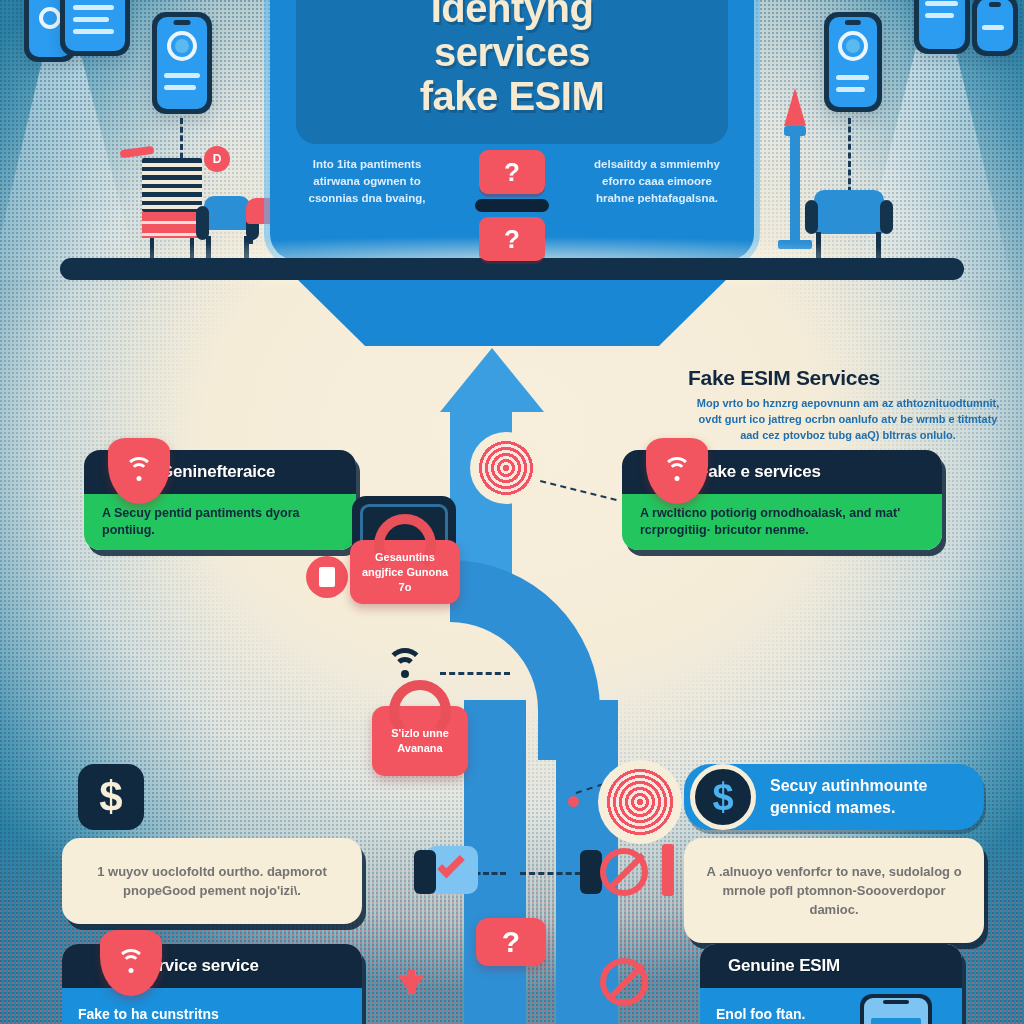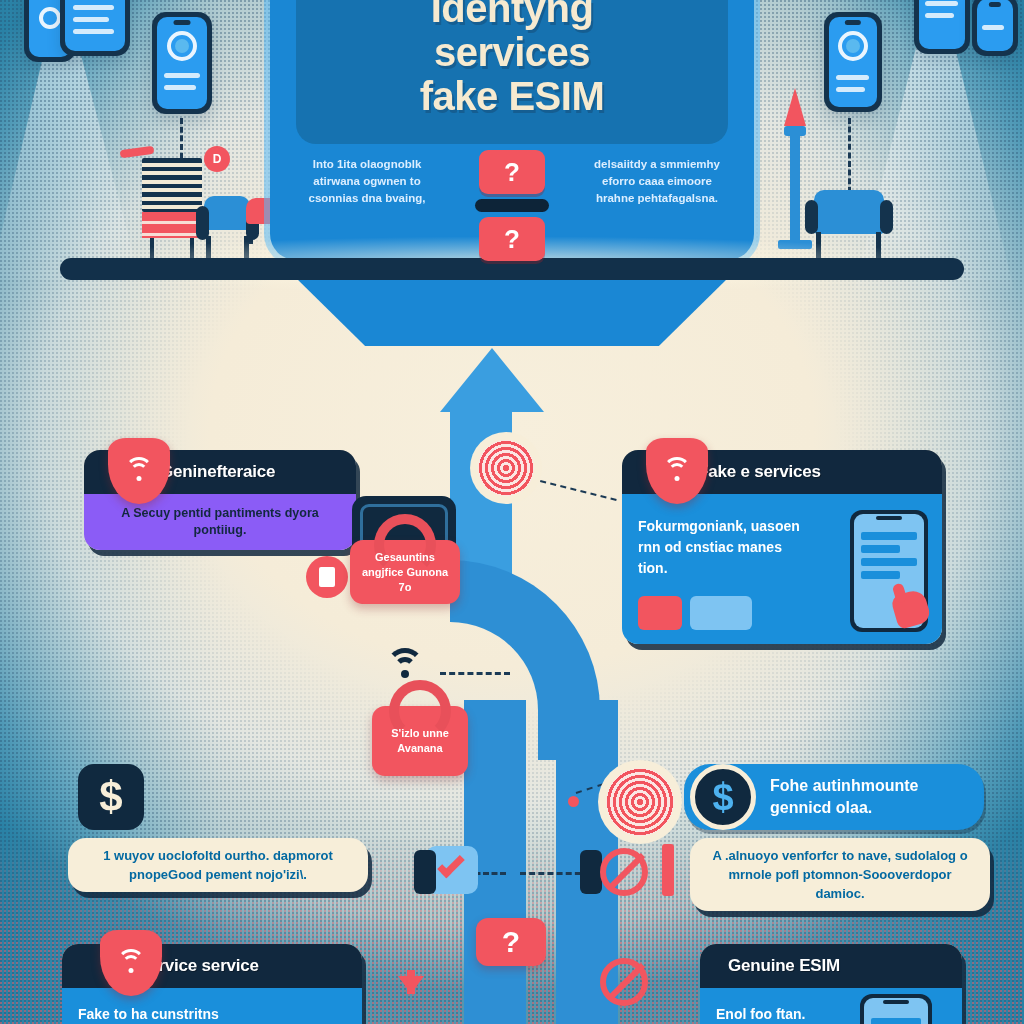--- a/index.html
+++ b/index.html
@@ -294,31 +294,30 @@
   }
   .card-body .body-text {
     color: #ffffff;
     font-size: 14px;
     font-weight: 800;
     line-height: 21px;
     width: 58%;
     filter: blur(0.3px);
   }
   .card-foot {
-    background: #8b5cf6;
+    background: #22c55e;
     min-height: 56px;
     display: flex;
     align-items: center;
     justify-content: center;
     padding: 8px 18px;
     color: #12283f;
     font-size: 12.5px;
     font-weight: 800;
     line-height: 17px;
-    text-align: center;
     filter: blur(0.25px);
   }
 
   .shield-wifi {
     position: absolute;
     width: 62px; height: 66px;
     z-index: 12;
     background: #f2555f;
     border-radius: 18px 18px 50% 50% / 14px 14px 60% 60%;
     box-shadow: 0 4px 8px rgba(150,40,50,0.35);
@@ -411,28 +410,27 @@
     font-size: 38px; font-weight: 800;
     display: flex; align-items: center; justify-content: center;
     z-index: 12;
   }
   .note {
     position: absolute;
     z-index: 8;
     background: #f7eed9;
     border-radius: 18px;
     box-shadow: 4px 6px 0 rgba(16,40,62,0.85);
-    padding: 8px 22px;
-    color: #0369a1;
+    padding: 24px 22px;
+    color: #737373;
     font-size: 13px;
     font-weight: 800;
     line-height: 19px;
     text-align: center;
     filter: blur(0.25px);
-    margin-left: 6px;
   }
 
   
   .flow-arrow-up {
     position: absolute;
     left: 440px; top: 348px;
     z-index: 3;
     width: 0; height: 0;
     border-left: 52px solid transparent;
     border-right: 52px solid transparent;
@@ -604,21 +602,21 @@
 
   <div class="header-band"></div>
   <div class="title-plate"></div>
   <div class="poster-title">
     <div>Identyng</div>
     <div>services</div>
     <div>fake ESIM</div>
   </div>
 
   <div class="subtitle-row">
-    <div class="subtitle-col">Into 1ita olaognoblk atirwana ogwnen to csonnias dna bvaing,</div>
+    <div class="subtitle-col">Into 1ita pantiments atirwana ogwnen to csonnias dna bvaing,</div>
     <div class="q-stack">
       <div class="q-chip">?</div>
       <div class="q-bar"></div>
       <div class="q-chip">?</div>
     </div>
     <div class="subtitle-col">delsaiitdy a smmiemhy eforro caaa eimoore hrahne pehtafagalsna.</div>
   </div>
 
   <div class="phone" style="left:24px; top:-16px; width:52px; height:78px;">
     <div class="screen">
@@ -708,20 +706,24 @@
   <div class="stage-glow"></div>
   <div class="stage-floor"></div>
   <div class="funnel"></div>
 
   <div class="flow-arrow-up"></div>
   <div class="flow-stem"></div>
   <div class="flow-curve"></div>
   <div class="flow-down"></div>
   <div class="flow-down2"></div>
 
+  <div class="sec-head sec-right">
+    <h2>Fake ESIM Services</h2>
+    <p>Mop vrto bo hznzrg aepovnunn am az athtoznituodtumnit, ovdt gurt ico jattreg ocrbn oanlufo atv be wrmb e titmtaty aad cez ptovboz tubg aaQ) bltrras onlulo.</p>
+  </div>
 
   <div class="spiral-ring" style="left:470px; top:432px; width:72px; height:72px;"></div>
   <div class="spiral" style="left:478px; top:440px; width:56px; height:56px;"></div>
   <div class="spiral-ring" style="left:598px; top:760px; width:84px; height:84px;"></div>
   <div class="spiral" style="left:606px; top:768px; width:68px; height:68px;"></div>
   <div class="pin-dot" style="left:568px; top:796px;"></div>
   <div class="dash-line-diag" style="left:576px; top:792px; width:40px; transform:rotate(-18deg);"></div>
   <div class="dash-line-diag" style="left:500px; top:470px; width:120px; transform:rotate(14deg);"></div>
 
   <div class="card" style="left:84px; top:450px; width:272px;">
@@ -731,37 +733,21 @@
   <div class="shield-wifi" style="left:108px; top:438px;">
     <div class="wifi">
       <div class="arc" style="top:0; width:28px; height:28px;"></div>
       <div class="arc" style="top:6px; width:18px; height:18px;"></div>
       <div class="dot"></div>
     </div>
   </div>
 
   <div class="card" style="left:622px; top:450px; width:320px;">
     <div class="card-head">Fake e services</div>
-    <div class="card-body">
-      <div class="body-text">Fokurmgoniank, uasoen rnn od cnstiac manes tion.</div>
-      <div class="mini-phone">
-        <div class="sc">
-            <div class="notch2"></div>
-          <div class="bar" style="margin-top:8px;"></div>
-          <div class="bar w70"></div>
-          <div class="bar"></div>
-          <div class="bar w70"></div>
-        </div>
-      </div>
-      <div class="mini-card-row">
-        <div class="mini-tile red"></div>
-        <div class="mini-tile wide"></div>
-      </div>
-      <div class="hand-cursor"></div>
-    </div>
+    <div class="card-foot">A rwclticno potiorig ornodhoalask, and mat' rcrprogitiig· bricutor nenme.</div>
   </div>
   <div class="shield-wifi" style="left:646px; top:438px;">
     <div class="wifi">
       <div class="arc" style="top:0; width:28px; height:28px;"></div>
       <div class="arc" style="top:6px; width:18px; height:18px;"></div>
       <div class="dot"></div>
     </div>
   </div>
 
   <div class="dark-tile" style="left:352px; top:496px; width:104px; height:108px;">
@@ -779,21 +765,21 @@
   </div>
   <div class="padlock" style="left:372px; top:706px; width:96px; height:70px;">S'izlo unne Avanana</div>
 
   <div class="dash-h" style="left:440px; top:672px; width:70px;"></div>
   <div class="dash-h" style="left:432px; top:872px; width:74px;"></div>
   <div class="dash-h" style="left:520px; top:872px; width:70px;"></div>
 
   <div class="pill-icon-square" style="left:78px; top:764px;">$</div>
   <div class="note" style="left:62px; top:838px; width:300px;">1 wuyov uoclofoltd ourtho. dapmorot pnopeGood pement nojo'izi\.</div>
 
-  <div class="pill" style="left:684px; top:764px; width:300px;">Fohe autinhmounte gennicd olaa.</div>
+  <div class="pill" style="left:684px; top:764px; width:300px;">Secuy autinhmounte gennicd mames.</div>
   <div class="pill-icon-circle" style="left:690px; top:764px;">$</div>
   <div class="note" style="left:684px; top:838px; width:300px;">A .alnuoyo venforfcr to nave, sudolalog o mrnole pofl ptomnon-Soooverdopor damioc.</div>
 
   <div class="check-tile" style="left:426px; top:846px;">
     <div class="tick"></div>
   </div>
   <div class="dark-tile" style="left:414px; top:850px; width:22px; height:44px; border-radius:6px;"></div>
   <div class="dark-tile" style="left:580px; top:850px; width:22px; height:44px; border-radius:6px;"></div>
   <div class="no-sign" style="left:600px; top:848px;"></div>
   <div class="red-bar" style="left:662px; top:844px; width:12px; height:52px;"></div>

